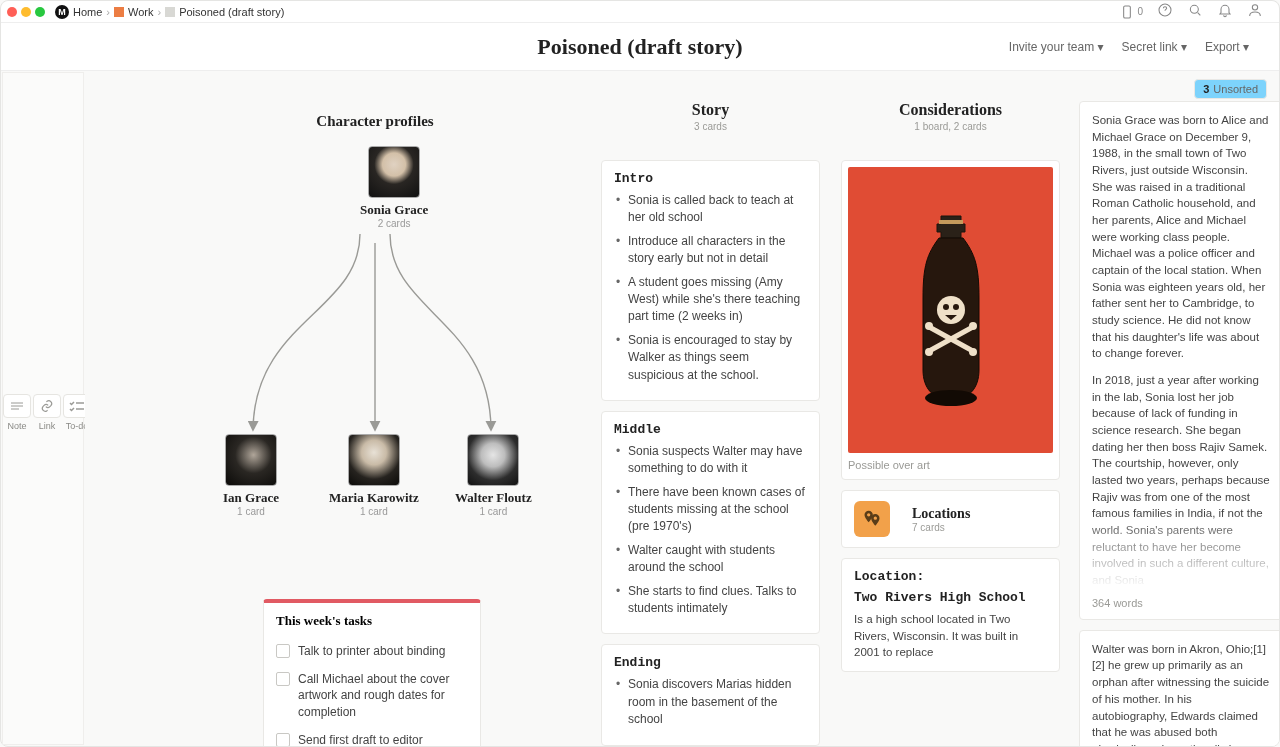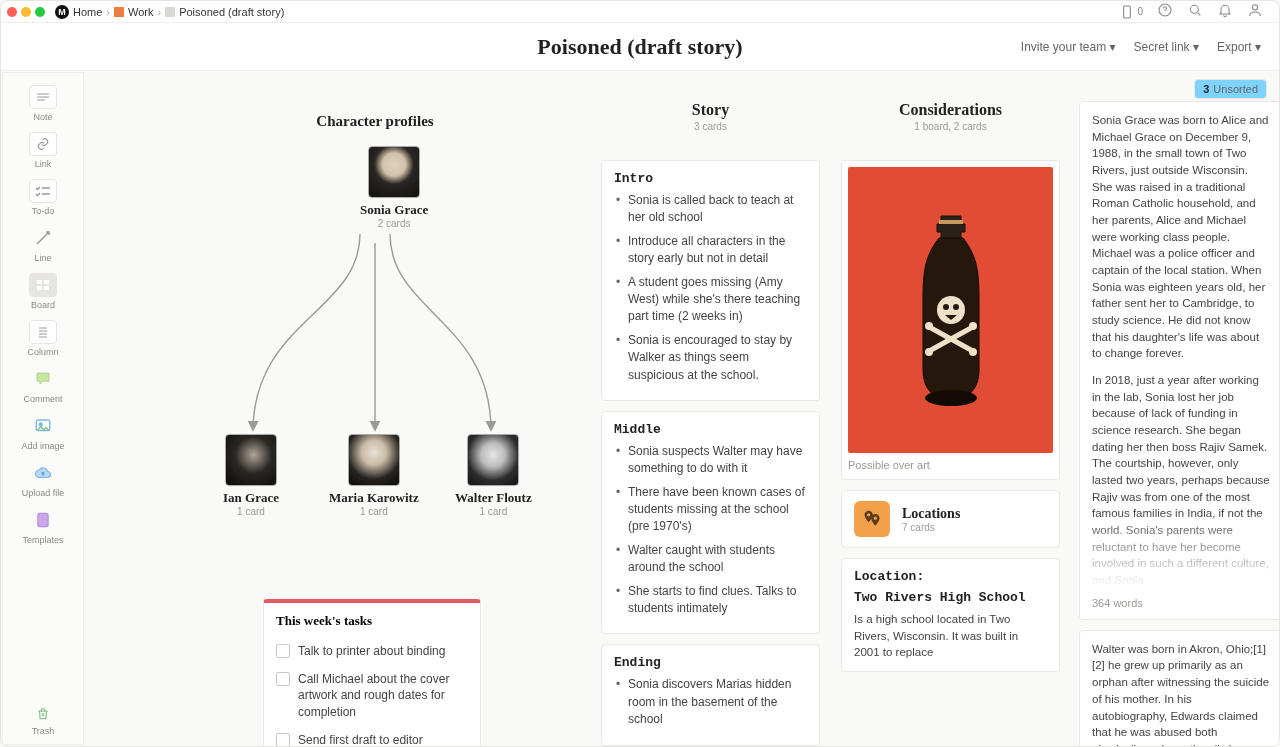--- a/index.html
+++ b/index.html
@@ -12,25 +12,25 @@
 .bc{display:flex;align-items:center;font-size:11px;color:#333;margin-left:6px; gap:4px;}
 .bc .home-icon{width:14px;height:14px;border-radius:50%;background:#111;color:#fff;display:inline-flex;align-items:center;justify-content:center;font-size:9px;font-weight:bold}
 .bc .work-sq{width:10px;height:10px;background:#ec7d43;display:inline-block}
 .bc .draft-sq{width:10px;height:10px;background:#d8d8d4;display:inline-block}
 .bc .chev{color:#aaa}
 .tbicons{margin-left:auto; display:flex; gap:14px; padding-right:10px; color:#888;}
 .tbicons svg{width:16px;height:16px;stroke:#888;fill:none;stroke-width:1.6}
 
 .header{height:48px;background:#fff;border-bottom:1px solid #eee;display:flex;align-items:center;position:relative}
 .header .title{position:absolute;left:0;right:0;text-align:center;font-family:Georgia,serif;font-size:22px;font-weight:bold;color:#222}
-.header .right{margin-left:auto;display:flex;gap:18px;padding-right:18px;font-size:12px;color:#666;z-index:2}
+.header .right{margin-left:auto;display:flex;gap:18px;padding-right:30px;font-size:12px;color:#666;z-index:2}
 .header .right span{cursor:pointer}
 
 .main{flex:1;display:flex;overflow:hidden}
-.sidebar{width:82px;background:#fbfbfa;border:1px solid #efeeec;margin:1px 1px 1px 1px;display:flex;flex-direction:column;align-items:center;padding-top:8px;gap:2px}
+.sidebar{width:82px;background:#fbfbfa;border:1px solid #efeeec;margin:1px 1px 1px 1px;display:flex;flex-direction:row;align-items:center;padding-top:8px;gap:2px}
 .tool{display:flex;flex-direction:column;align-items:center;gap:3px;padding:4px 0;cursor:pointer;color:#8a8a86;font-size:9px;width:100%}
 .tool .tb{width:28px;height:24px;border:1px solid #e6e5e1;border-radius:4px;background:#fff;display:flex;align-items:center;justify-content:center;color:#8a8a86}
 .tool .tb.noborder{border:none;background:none}
 .sidebar .spacer{flex:1}
 .trash{display:flex;flex-direction:column;align-items:center;gap:3px;padding:8px 0;color:#8a8a86;font-size:9px}
 
 .canvas{flex:1;position:relative;overflow:hidden;background:#f9f9f8}
 
 .badge-unsorted{position:absolute;top:8px;right:12px;background:#7dd3fc;border:1px solid #e9e8e5;border-radius:4px;padding:3px 8px;font-size:11px;color:#666}
 .badge-unsorted b{color:#222;margin-right:4px}
@@ -58,21 +58,21 @@
 .card{background:#fff;border:1px solid #e9e8e5;border-radius:4px;padding:10px 12px;margin-bottom:10px}
 .sec{font-family:Liberation Mono, monospace;font-weight:bold;font-size:13px;margin-bottom:6px;color:#222}
 .bul{list-style:none;padding:0;margin:0}
 .bul li{position:relative;padding-left:14px;font-size:12px;color:#444;line-height:1.45;margin-bottom:6px}
 .bul li:before{content:"•";position:absolute;left:2px;top:0;color:#666}
 
 .poster{width:100%;height:286px;background:#e04c34;display:flex;align-items:center;justify-content:center;border-radius:2px}
 .bottle{width:68px;height:200px;position:relative}
 .caption{font-size:11px;color:#9a9a96;padding:6px 0 2px}
 
-.loc{display:flex;gap:12px;align-items:center}
+.loc{display:flex;gap:22px;align-items:center}
 .loc .ibox{width:36px;height:36px;background:#f2a14a;border-radius:6px;display:flex;align-items:center;justify-content:center}
 .loc .ltitle{font-family:Georgia,serif;font-weight:bold;font-size:14px;color:#222}
 .loc .lsub{font-size:10px;color:#9b9b97}
 
 .para{font-size:11.5px;color:#444;line-height:1.45}
 .para.fade{-webkit-mask-image:linear-gradient(#000 65%,transparent 100%);mask-image:linear-gradient(#000 65%,transparent 100%)}
 .wc{font-size:11px;color:#9a9a96;margin-top:8px}
 
 .story-col{left:516px;top:30px}
 .consid-col{left:756px;top:30px}

